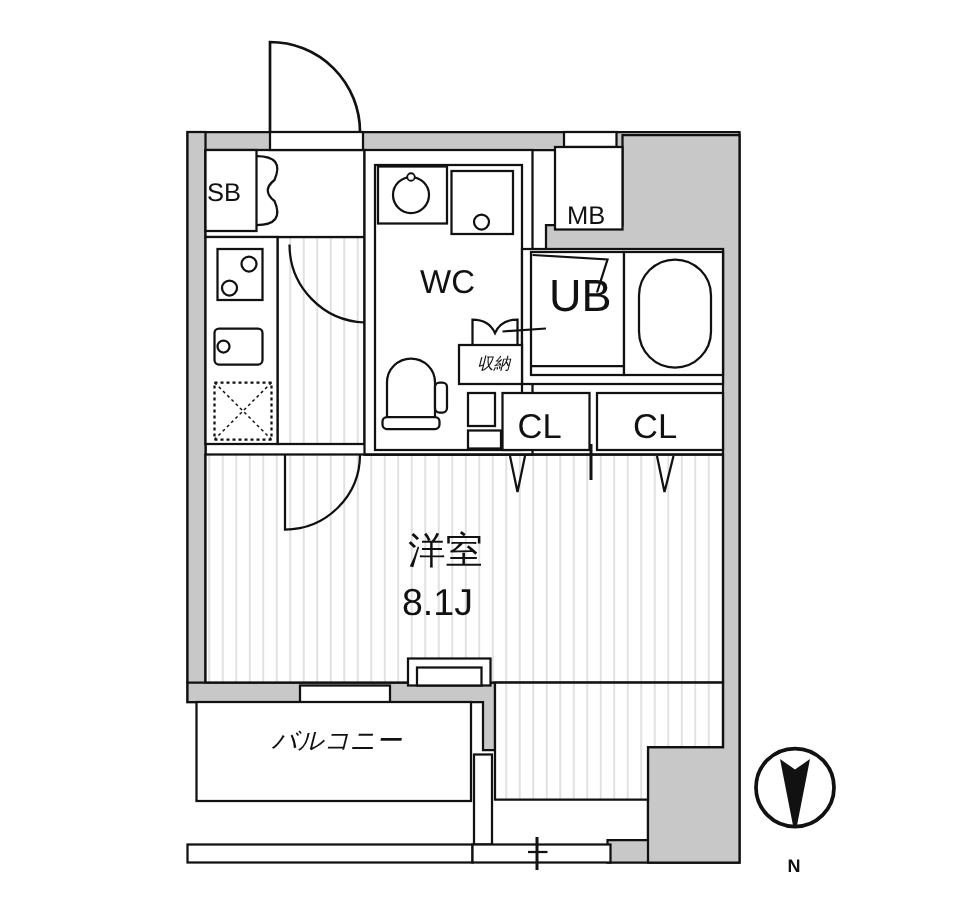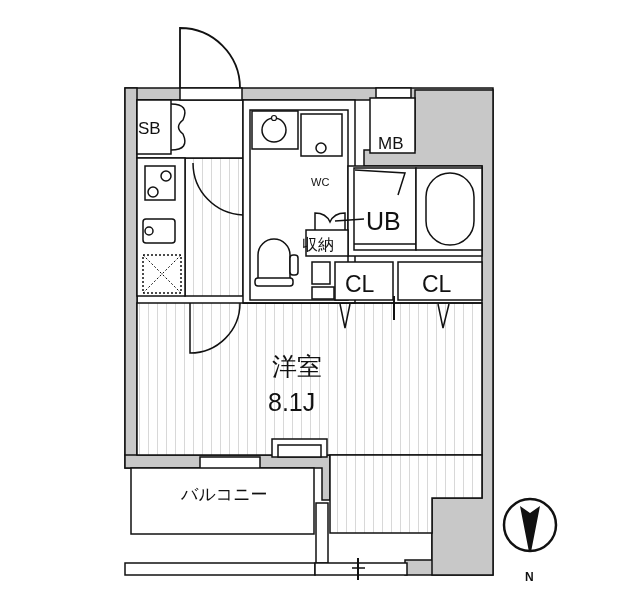--- a/index.html
+++ b/index.html
@@ -1,28 +1,28 @@
 <!DOCTYPE html>
 <html><head>
 <meta charset="utf-8">
 <style>
   html, body { margin:0; padding:0; background:#ffffff; }
   body { width:642px; height:608px; position:relative; overflow:hidden; font-family:"Liberation Sans", sans-serif; }
   #plan { position:absolute; left:0; top:0; width:642px; height:608px; }
   .lbl { position:absolute; color:#111; white-space:nowrap; line-height:1; font-family:"Liberation Sans", sans-serif; }
   .l-sb { left:138px; top:120px; font-size:17px; }
-  .l-wc { left:280px; top:177px; font-size:11px;margin-left:31px; }
+  .l-wc { left:280px; top:177px; font-size:22px; }
   .l-mb { left:378px; top:119px; font-size:17px;margin-top:16px; }
-  .l-ub { left:366px; top:209px; font-size:25px; }
-  .l-shuno { left:302px; top:237px; font-size:16px; font-family:"DejaVu Sans", sans-serif; }
+  .l-ub { left:366px; top:183px; font-size:30px; }
+  .l-shuno { left:318px; top:237px; font-size:11px; font-family:"DejaVu Sans", sans-serif;font-style:italic; }
   .l-cl1 { left:345px; top:273px; font-size:23px; }
   .l-cl2 { left:422px; top:273px; font-size:23px; }
   .l-room { left:272px; top:356px; font-size:25px; font-family:Liberation Mono, monospace; }
   .l-area { left:268px; top:390px; font-size:25px; }
-  .l-balc { left:181px; top:486px; font-size:17px; font-family:"DejaVu Sans", sans-serif; }
+  .l-balc { left:181px; top:486px; font-size:17px; font-family:"DejaVu Sans", sans-serif;font-style:italic; }
   .l-n { left:525px; top:571px; font-size:12px; font-weight:bold; }
 </style>
 </head>
 <body>
 
 <svg id="plan" viewBox="0 0 642 608" xmlns="http://www.w3.org/2000/svg">
   <defs>
     <pattern id="stripes" width="9" height="10" patternUnits="userSpaceOnUse">
       <rect width="9" height="10" fill="#ffffff"></rect>
       <line x1="4.5" y1="0" x2="4.5" y2="10" stroke="#d8d8d8" stroke-width="1"></line>

